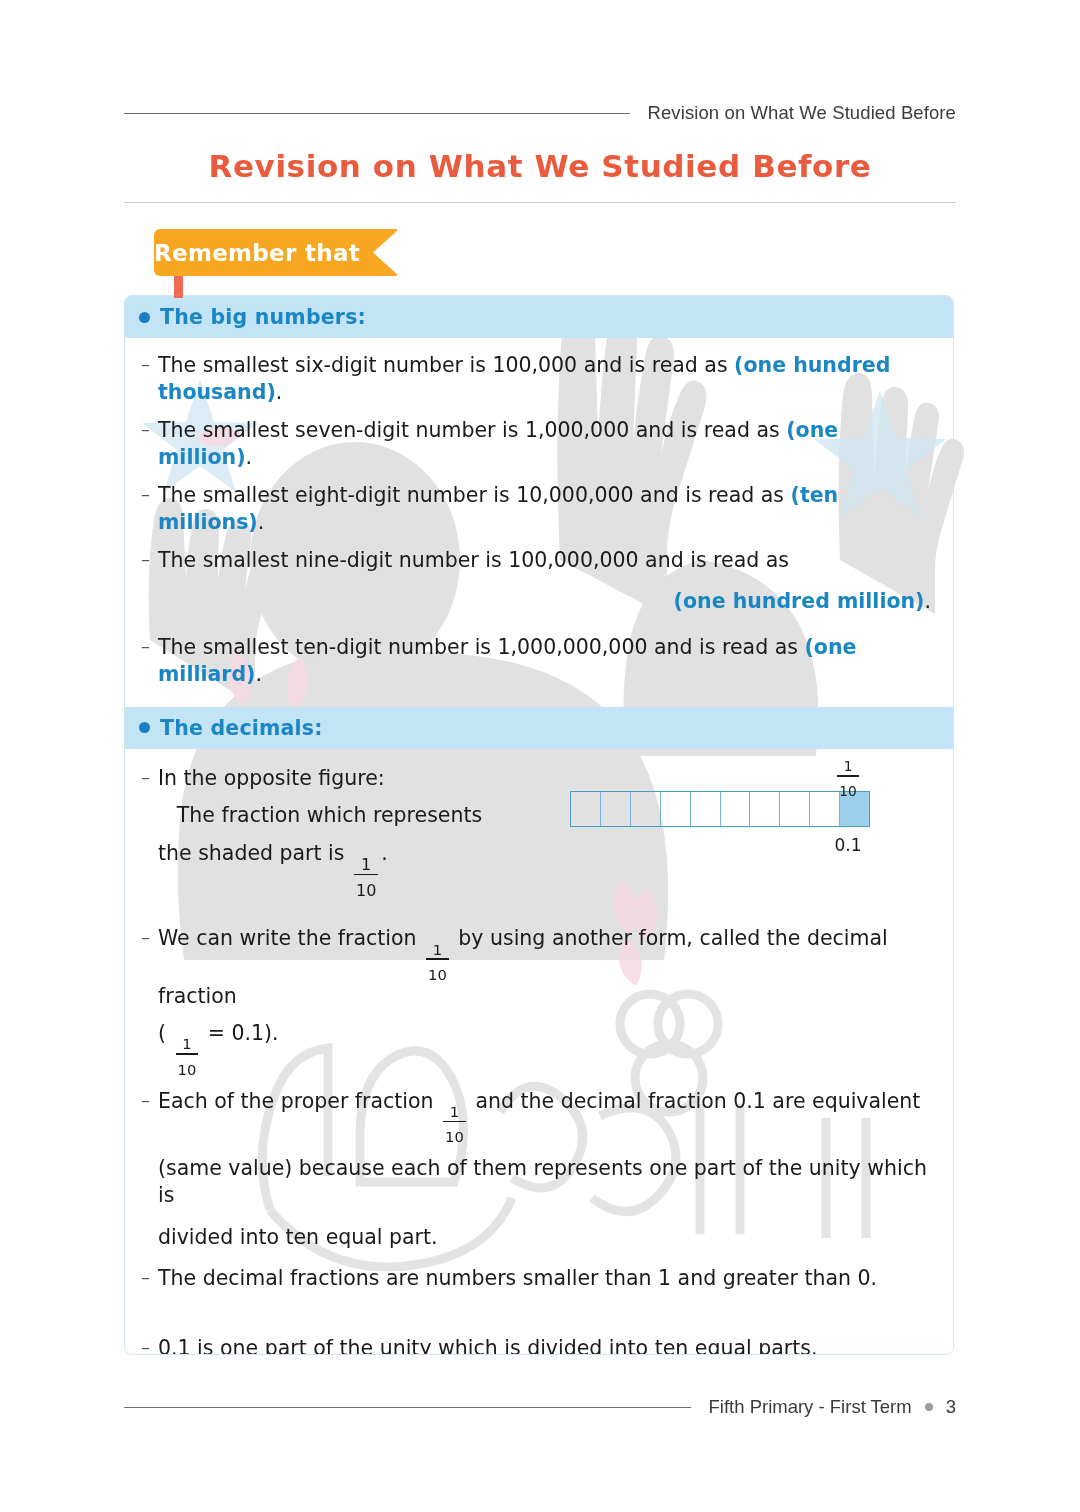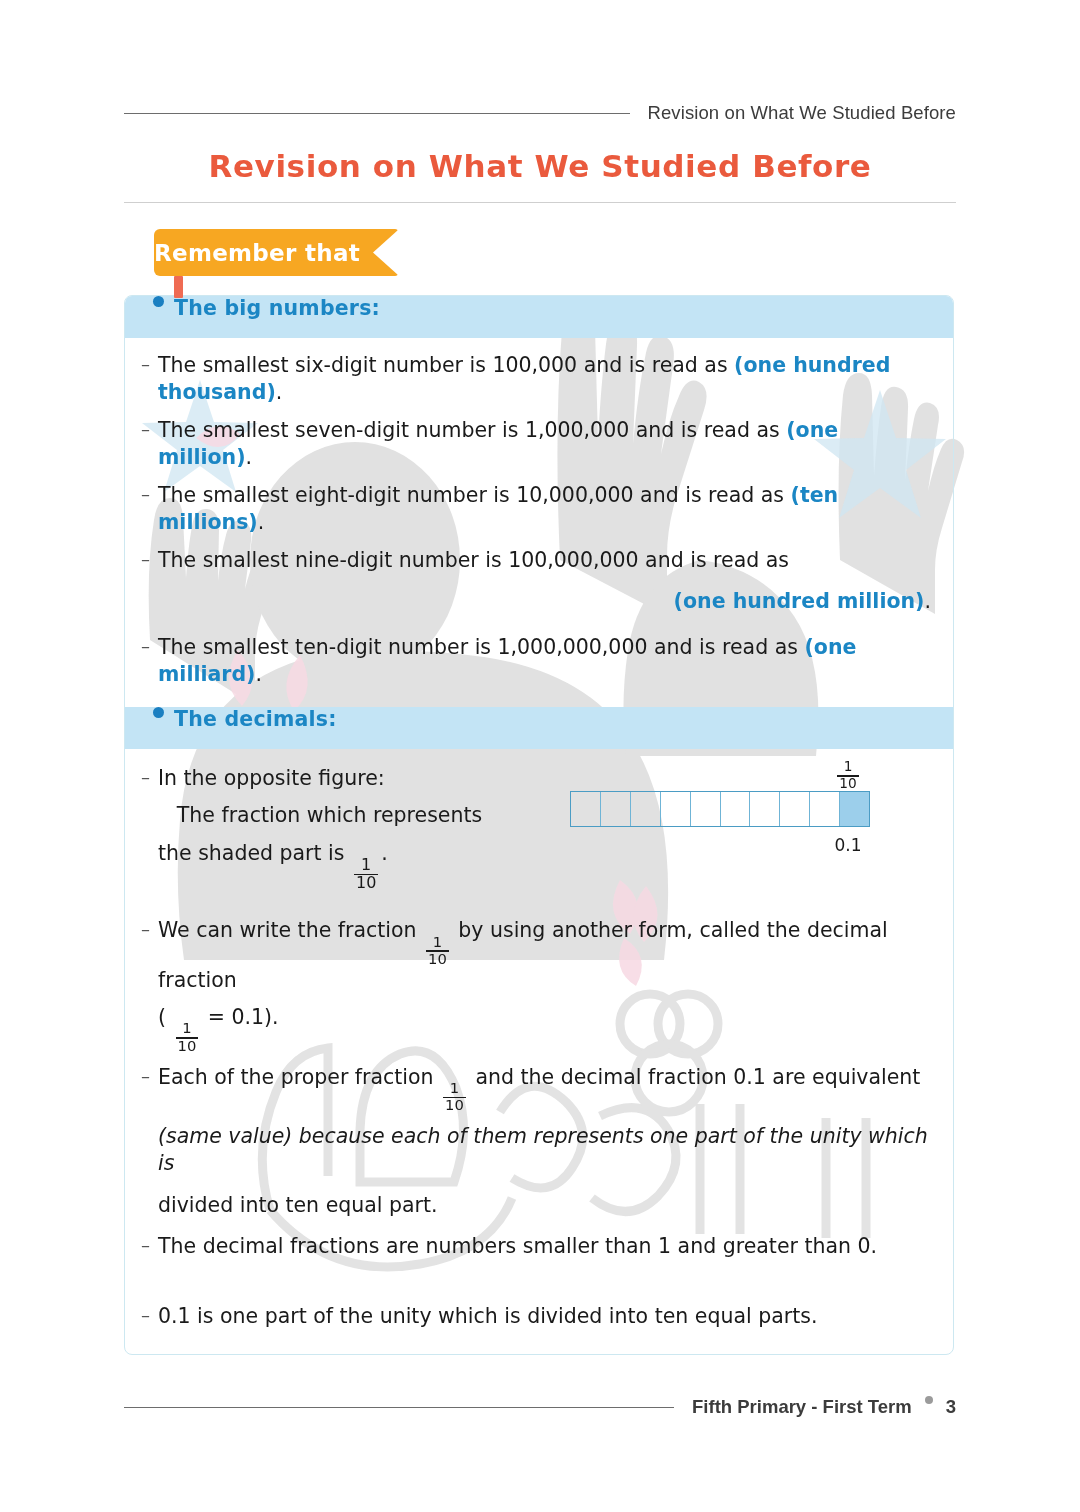--- a/index.html
+++ b/index.html
@@ -129,22 +129,22 @@
     background: transparent;
     overflow: hidden;
     z-index: 2;
   }
 
   
   .band {
     background: #c3e4f5;
     height: 42px;
     display: flex;
-    align-items: flex-start;
-    padding-left: 28px;
+    align-items: center;
+    padding-left: 14px;
     box-sizing: border-box;
   }
   .band-bullet {
     width: 11px; height: 11px;
     border-radius: 50%;
     background: #1a7fc1;
     margin-right: 10px;
     flex: 0 0 auto;
   }
   .band-title {
@@ -243,21 +243,21 @@
     line-height: 1;
   }
   .frac .num { font-size: 0.72em; padding: 0 2px 1px; }
   .frac .bar-l {
     display: block;
     width: 100%;
     min-width: 18px;
     height: 1.6px;
     background: #1a1a1a;
   }
-  .frac .den { font-size: 0.72em; padding: 0 2px 0; }
+  .frac .den { font-size: 0.72em; padding: 8px 2px 0; }
 
   .frac.big { vertical-align: -0.5em; }
   .frac.big .num, .frac.big .den { font-size: 0.78em; }
 
   
   .footer {
     position: absolute;
     left: 124px; top: 1392px;
     width: 832px; height: 30px;
     display: flex;
@@ -270,22 +270,22 @@
     height: 1px;
     background: #6d6d6d;
   }
   .footer-text {
     flex: 0 0 auto;
     font-family: "Liberation Sans", sans-serif;
     font-size: 18.5px;
     color: #3c3c3c;
     white-space: nowrap;
     display: flex;
+    align-items: center;
     gap: 13px;
-    font-weight: bold;
   }
   .footer-dot {
     width: 8px; height: 8px;
     border-radius: 50%;
     background: #9b9b9b;
     display: inline-block;
   }
 </style>
 </head>
 <body>
@@ -472,21 +472,21 @@
 
       <div class="line" style="margin-top:8px;">
         <span class="dash">–</span>
         <span class="line-text"><span>Each of the proper fraction </span><span class="frac">
               <span class="num">1</span>
               <span class="bar-l"></span>
               <span class="den">10</span>
             </span><span> and the decimal fraction 0.1 are equivalent</span></span>
       </div>
 
-      <div class="line" style="padding-left:17px;margin-bottom:14px;font-style:italic;">
+      <div class="line" style="padding-left:17px;margin-bottom:14px;">
         <span class="line-text">(same value) because each of them represents one part of the unity which is</span>
       </div>
       <div class="line" style="padding-left:17px;margin-bottom:14px;">
         <span class="line-text">divided into ten equal part.</span>
       </div>
 
       <div class="line" style="margin-bottom:10px;">
         <span class="dash">–</span>
         <span class="line-text">The decimal fractions are numbers smaller than 1 and greater than 0.</span>
       </div>

